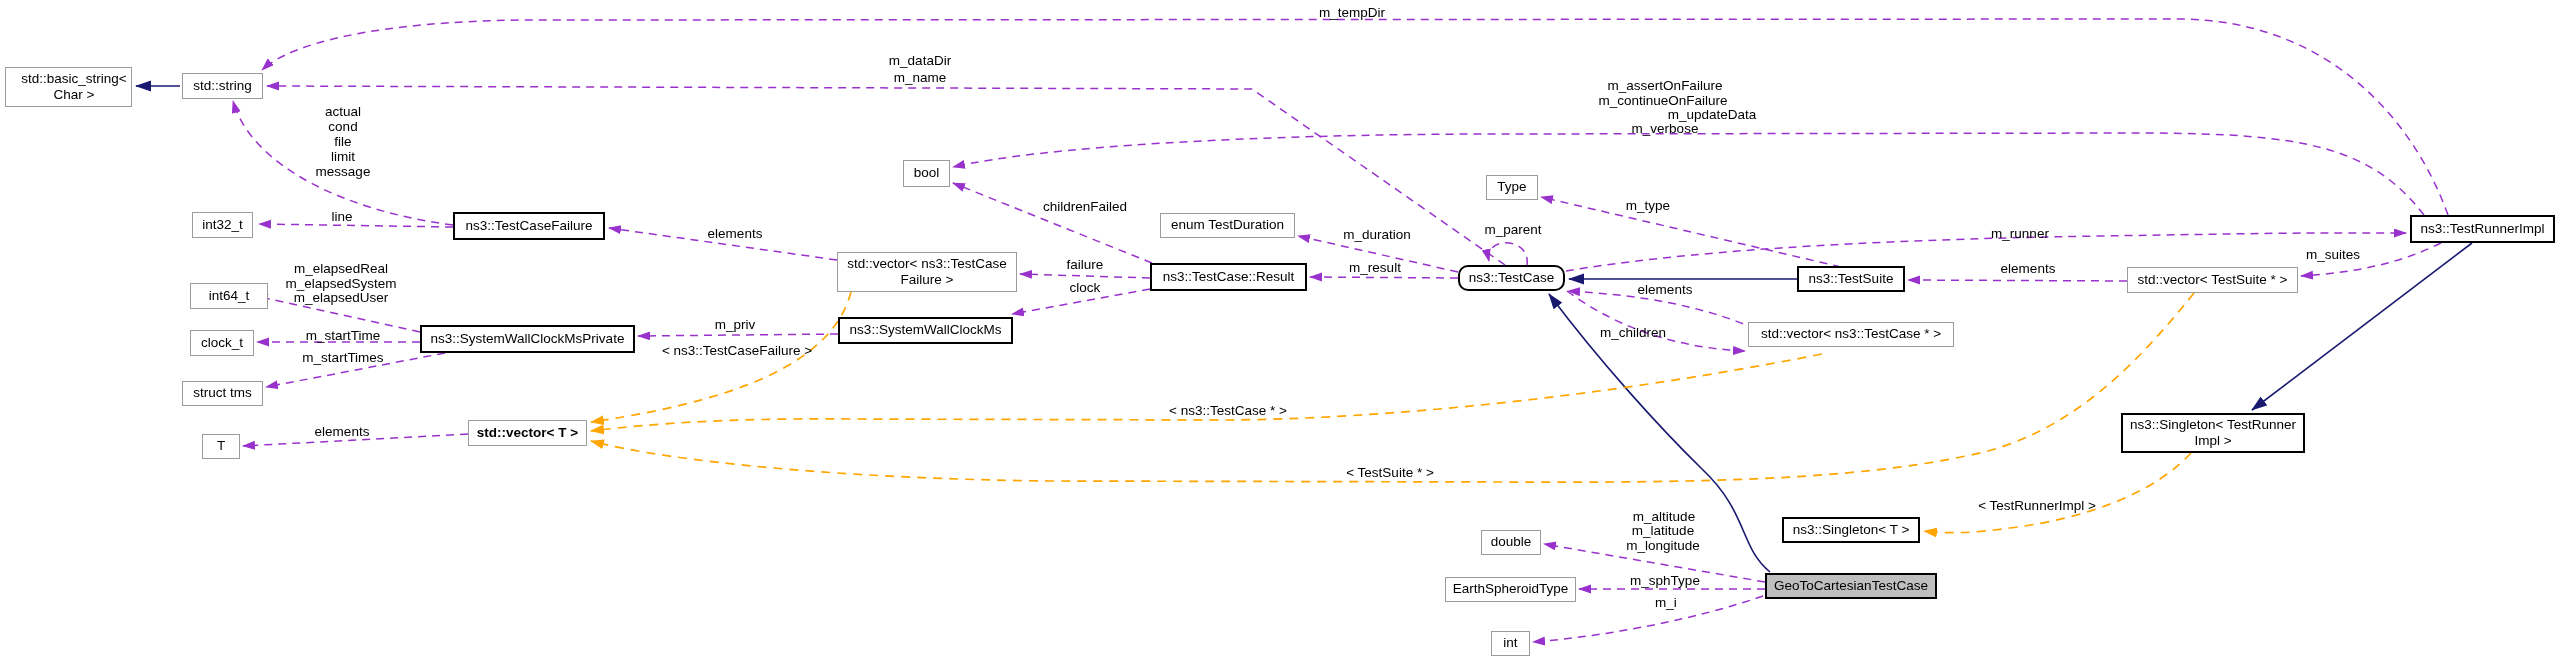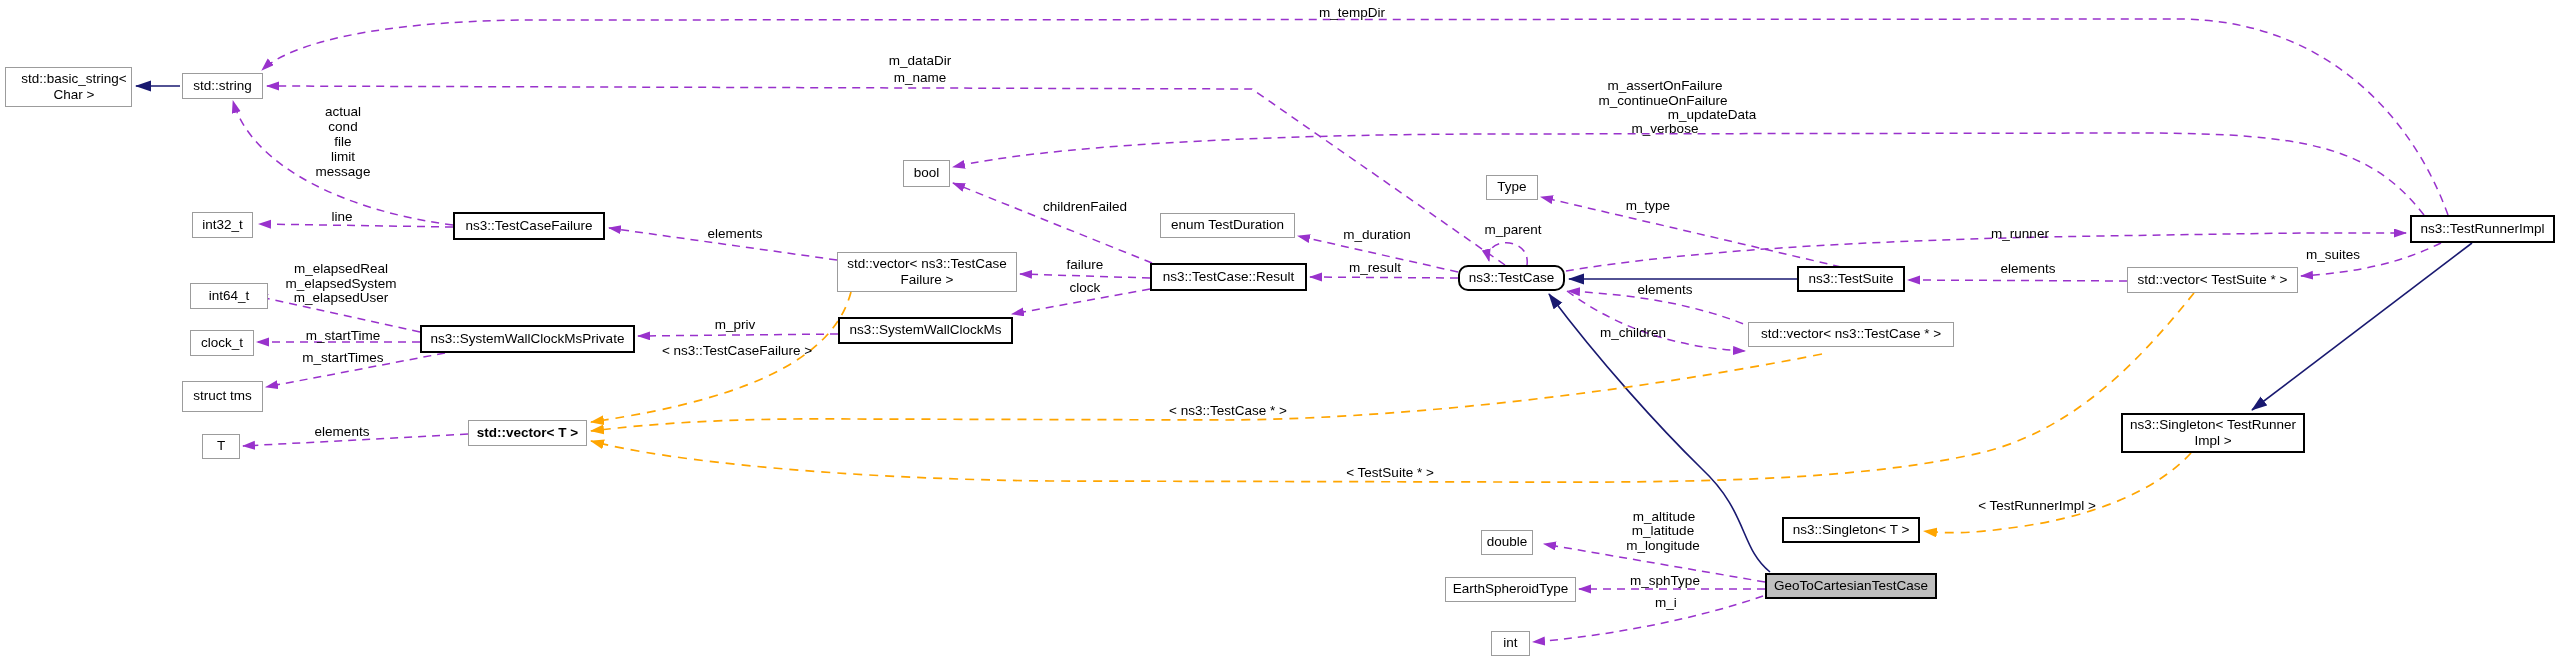--- a/index.html
+++ b/index.html
@@ -86,21 +86,21 @@
       </div>
       <div class="node plain" style="left: 190px; top: 283px; width: 78px; height: 26px;">
         <div>int64_t</div>
       </div>
       <div class="node plain" style="left: 190px; top: 330px; width: 64px; height: 26px;">
         <div>clock_t</div>
       </div>
       <div class="node documented" style="left: 420px; top: 325px; width: 215px; height: 28px;">
         <div>ns3::SystemWallClockMsPrivate</div>
       </div>
-      <div class="node plain" style="left: 182px; top: 381px; width: 81px; height: 31px;">
+      <div class="node plain" style="left: 182px; top: 381px; width: 81px; height: 25px;">
         <div>struct tms</div>
       </div>
       <div class="node plain" style="left: 202px; top: 434px; width: 38px; height: 25px;">
         <div>T</div>
       </div>
       <div class="node plain" style="left: 468px; top: 420px; width: 119px; height: 26px; font-weight: bold;">
         <div>std::vector&lt; T &gt;</div>
       </div>
       <div class="node plain" style="left: 837px; top: 252px; width: 180px; height: 40px;">
         <div>std::vector&lt; ns3::TestCase</div>
@@ -139,21 +139,21 @@
       <div class="node documented" style="left: 2121px; top: 413px; width: 184px; height: 40px;">
         <div>ns3::Singleton&lt; TestRunner</div>
         <div>Impl &gt;</div>
       </div>
       <div class="node documented" style="left: 1782px; top: 517px; width: 138px; height: 26px;">
         <div>ns3::Singleton&lt; T &gt;</div>
       </div>
       <div class="node focal" style="left: 1765px; top: 573px; width: 172px; height: 26px;">
         <div>GeoToCartesianTestCase</div>
       </div>
-      <div class="node plain" style="left: 1481px; top: 530px; width: 52px; height: 25px;">
+      <div class="node plain" style="left: 1481px; top: 530px; width: 60px; height: 25px;">
         <div>double</div>
       </div>
       <div class="node plain" style="left: 1445px; top: 577px; width: 131px; height: 25px;">
         <div>EarthSpheroidType</div>
       </div>
       <div class="node plain" style="left: 1491px; top: 631px; width: 39px; height: 25px;">
         <div>int</div>
       </div>
     </div>
   <div id="label-layer">

